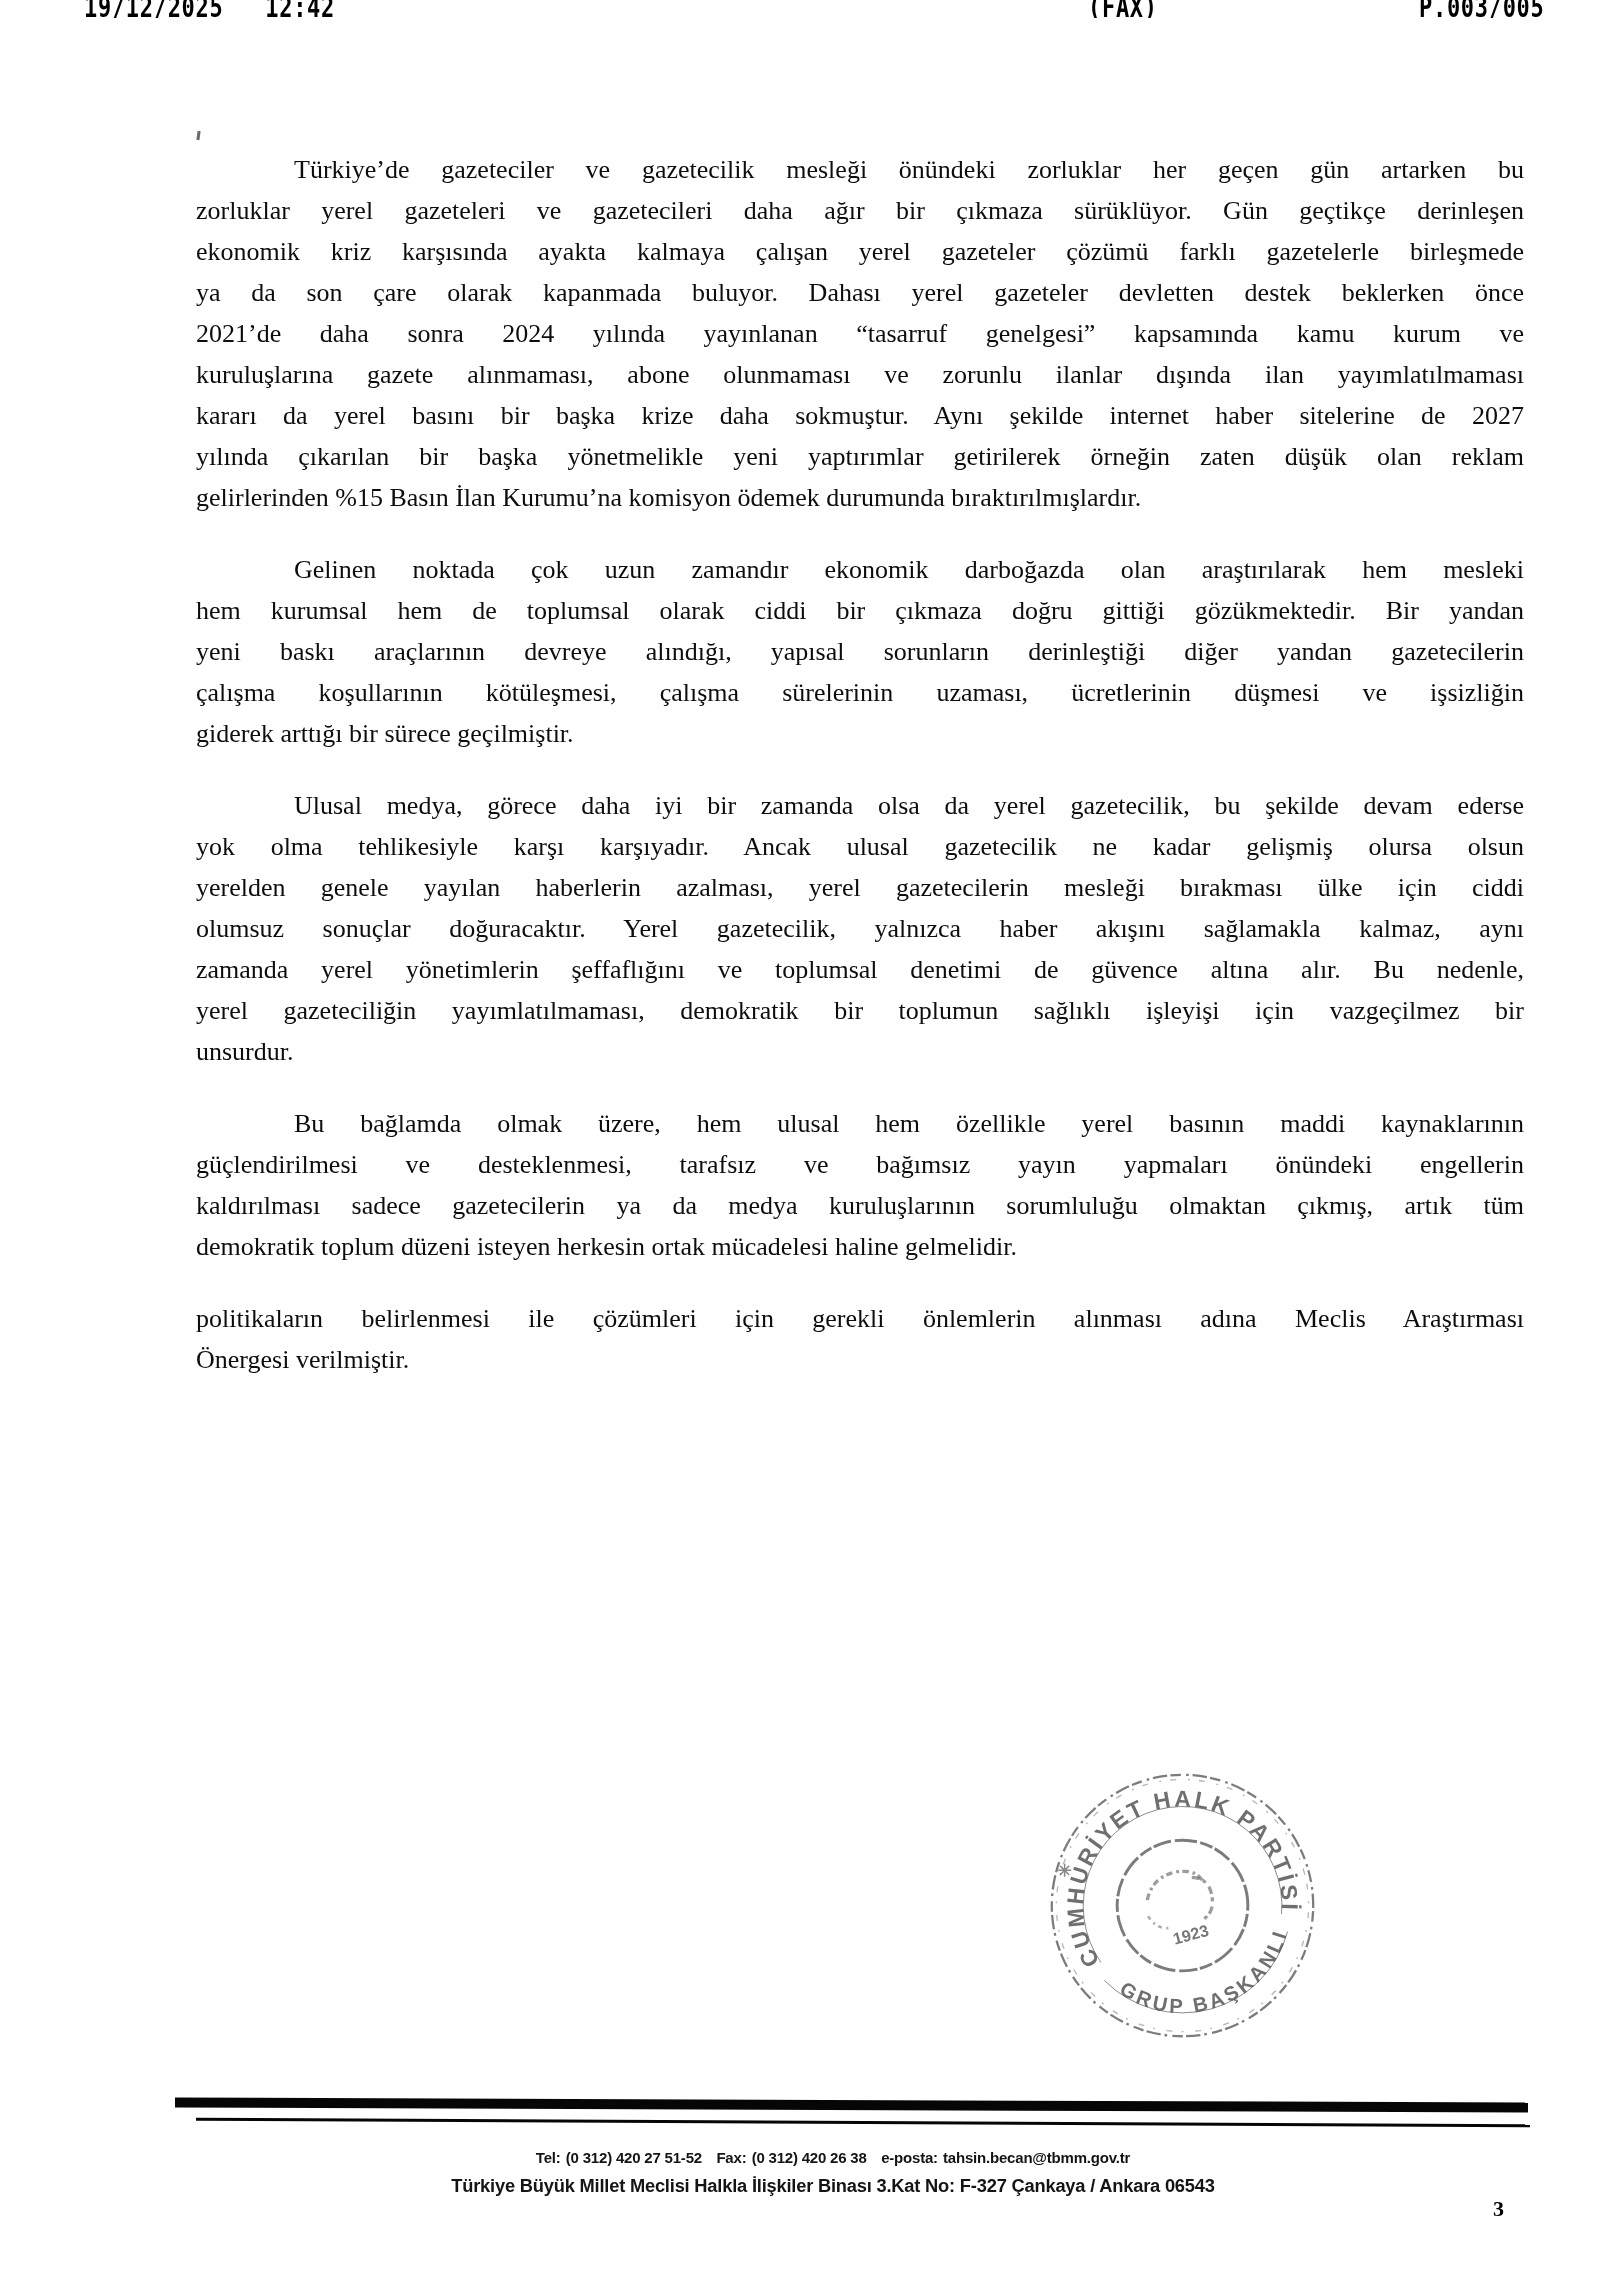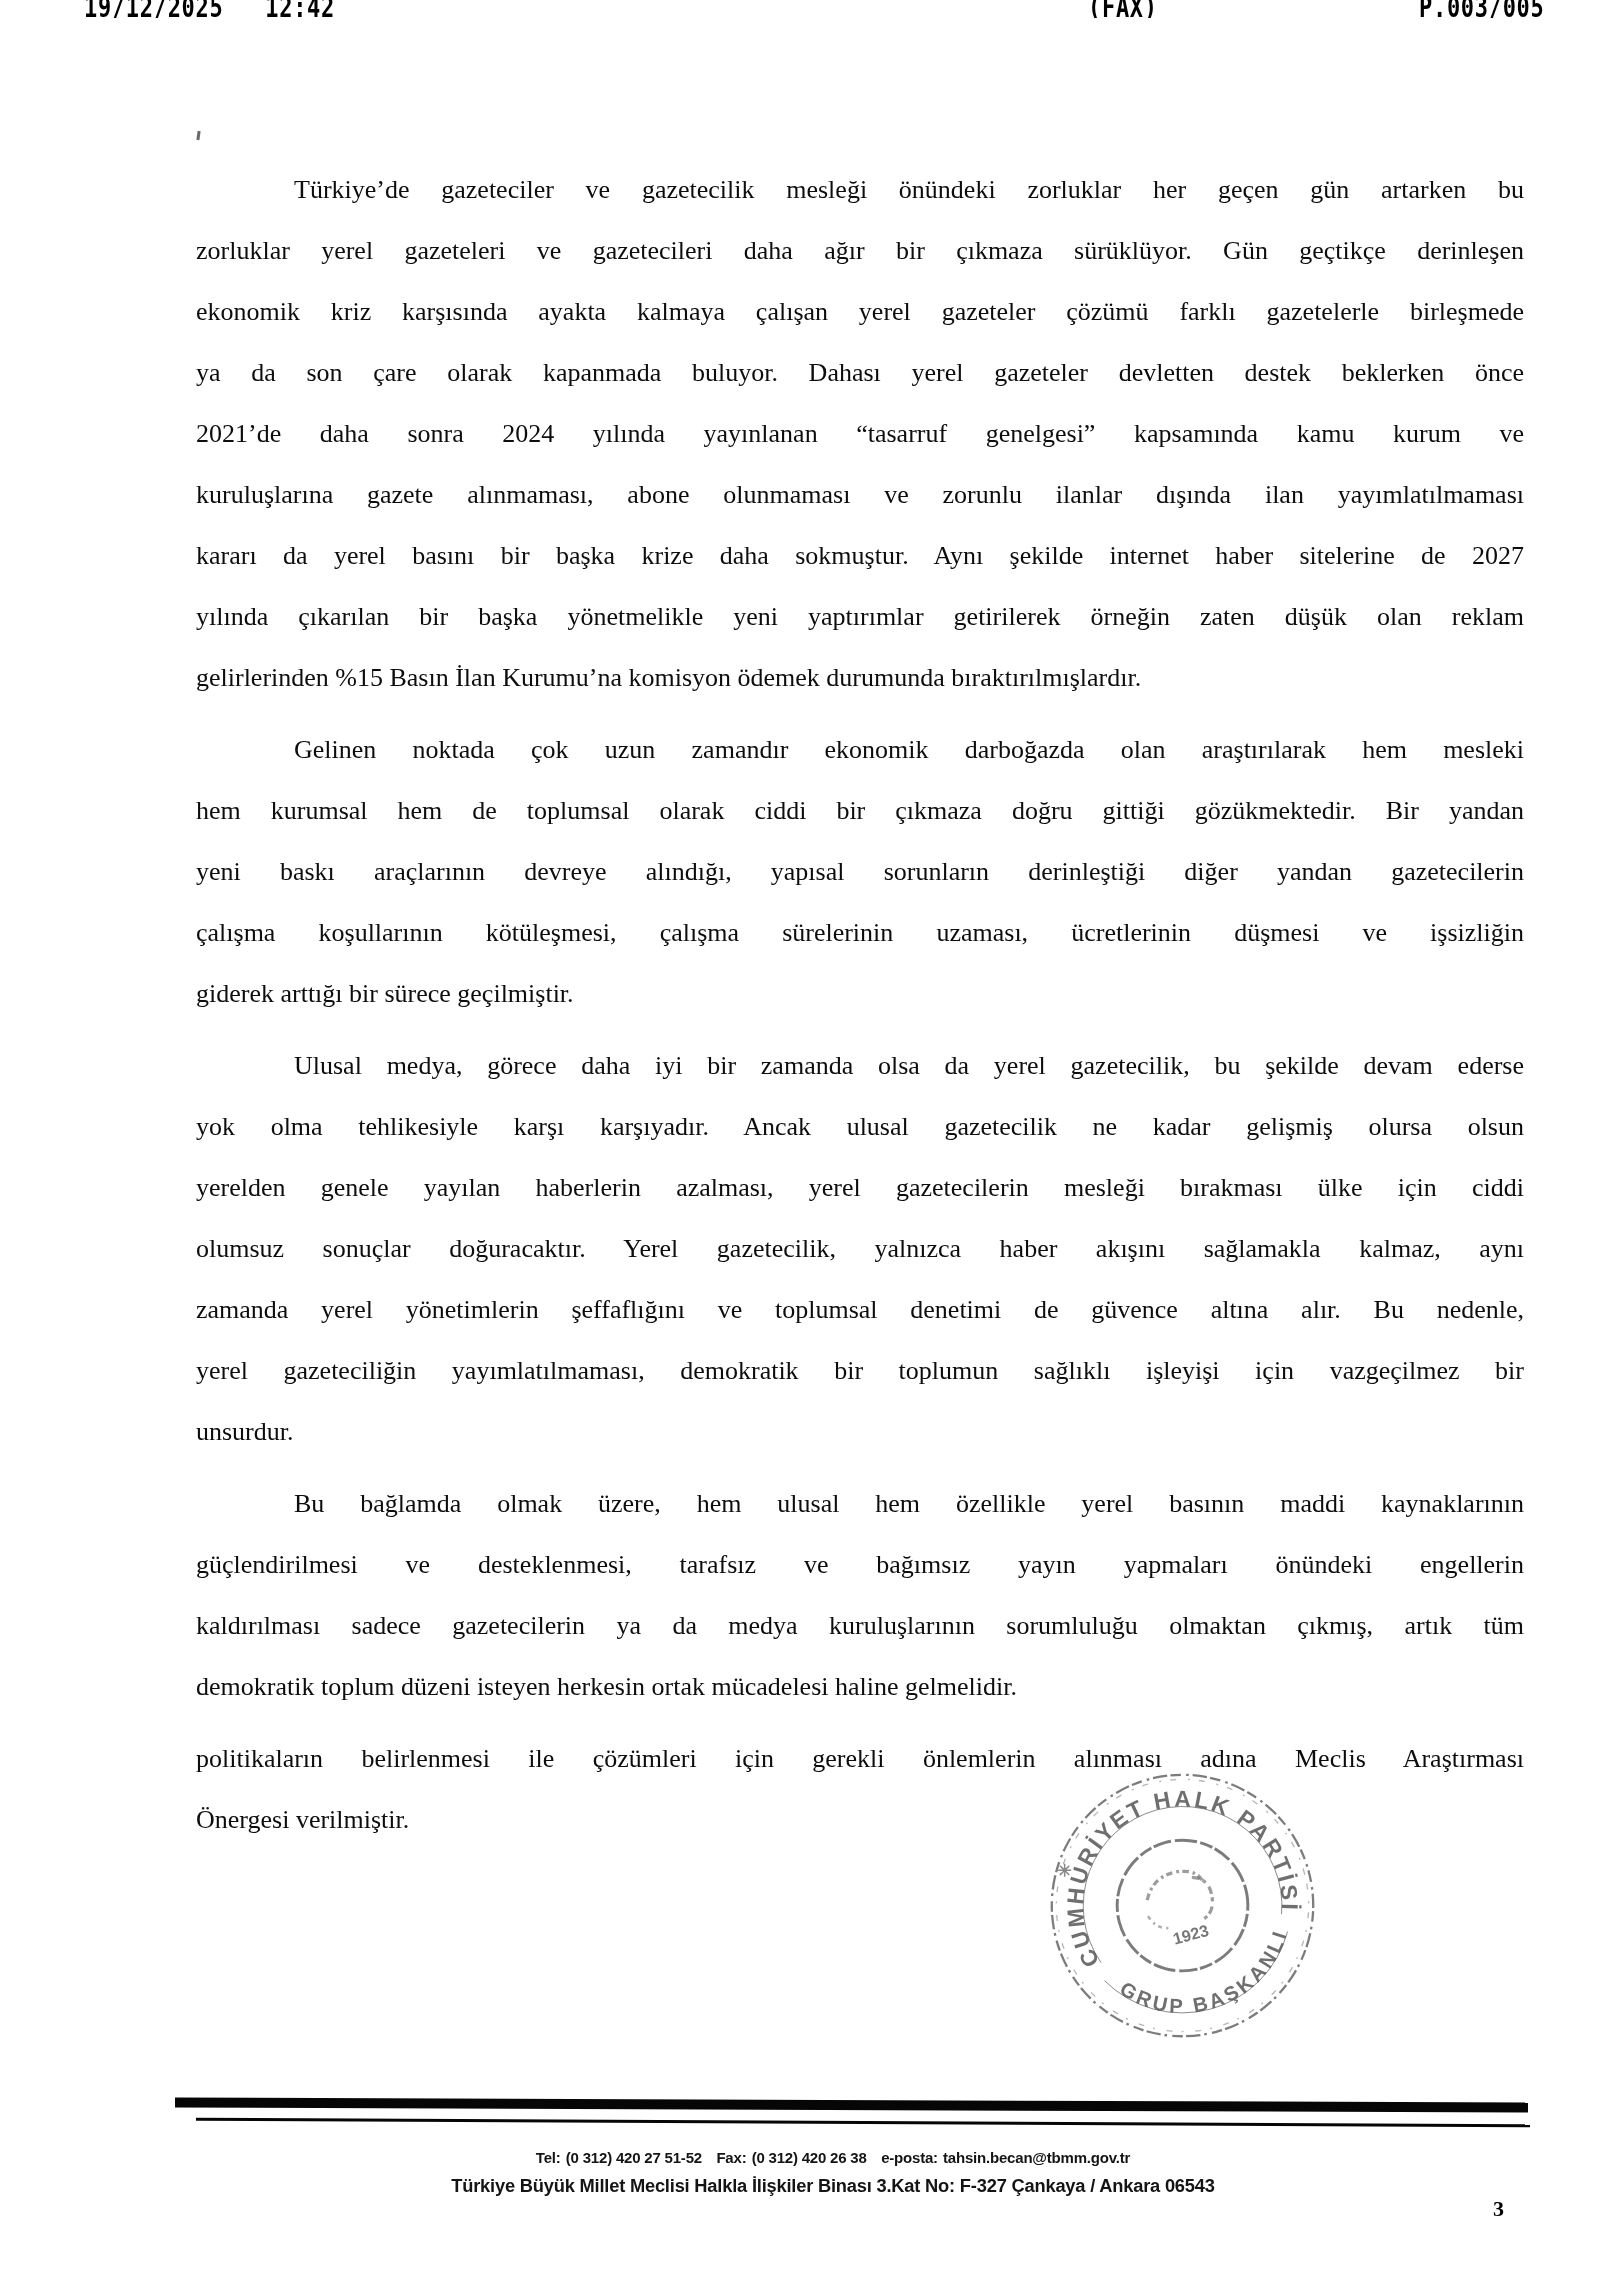--- a/index.html
+++ b/index.html
@@ -22,21 +22,20 @@
   .fh-center { left:1088px; }
   .fh-right  { left:1419px; }
 
   
   .body-text { position:absolute; left:196px; top:149px; width:1328px; }
   .para { margin:0 0 31px 0; }
   .line {
     font-size:26px; line-height:41px; height:41px; overflow:hidden;
     text-align:justify; text-align-last:justify;
     color:#0d0d0d;
-    margin-top:20px;
   }
   .line.indent { text-indent:98px; }
   .line.last { text-align-last:left; }
 
   
   .artifact-dot {
     position:absolute; left:197px; top:131px; width:2.6px; height:9.2px;
     background:#444; transform:rotate(8deg); opacity:.8;
   }
 

